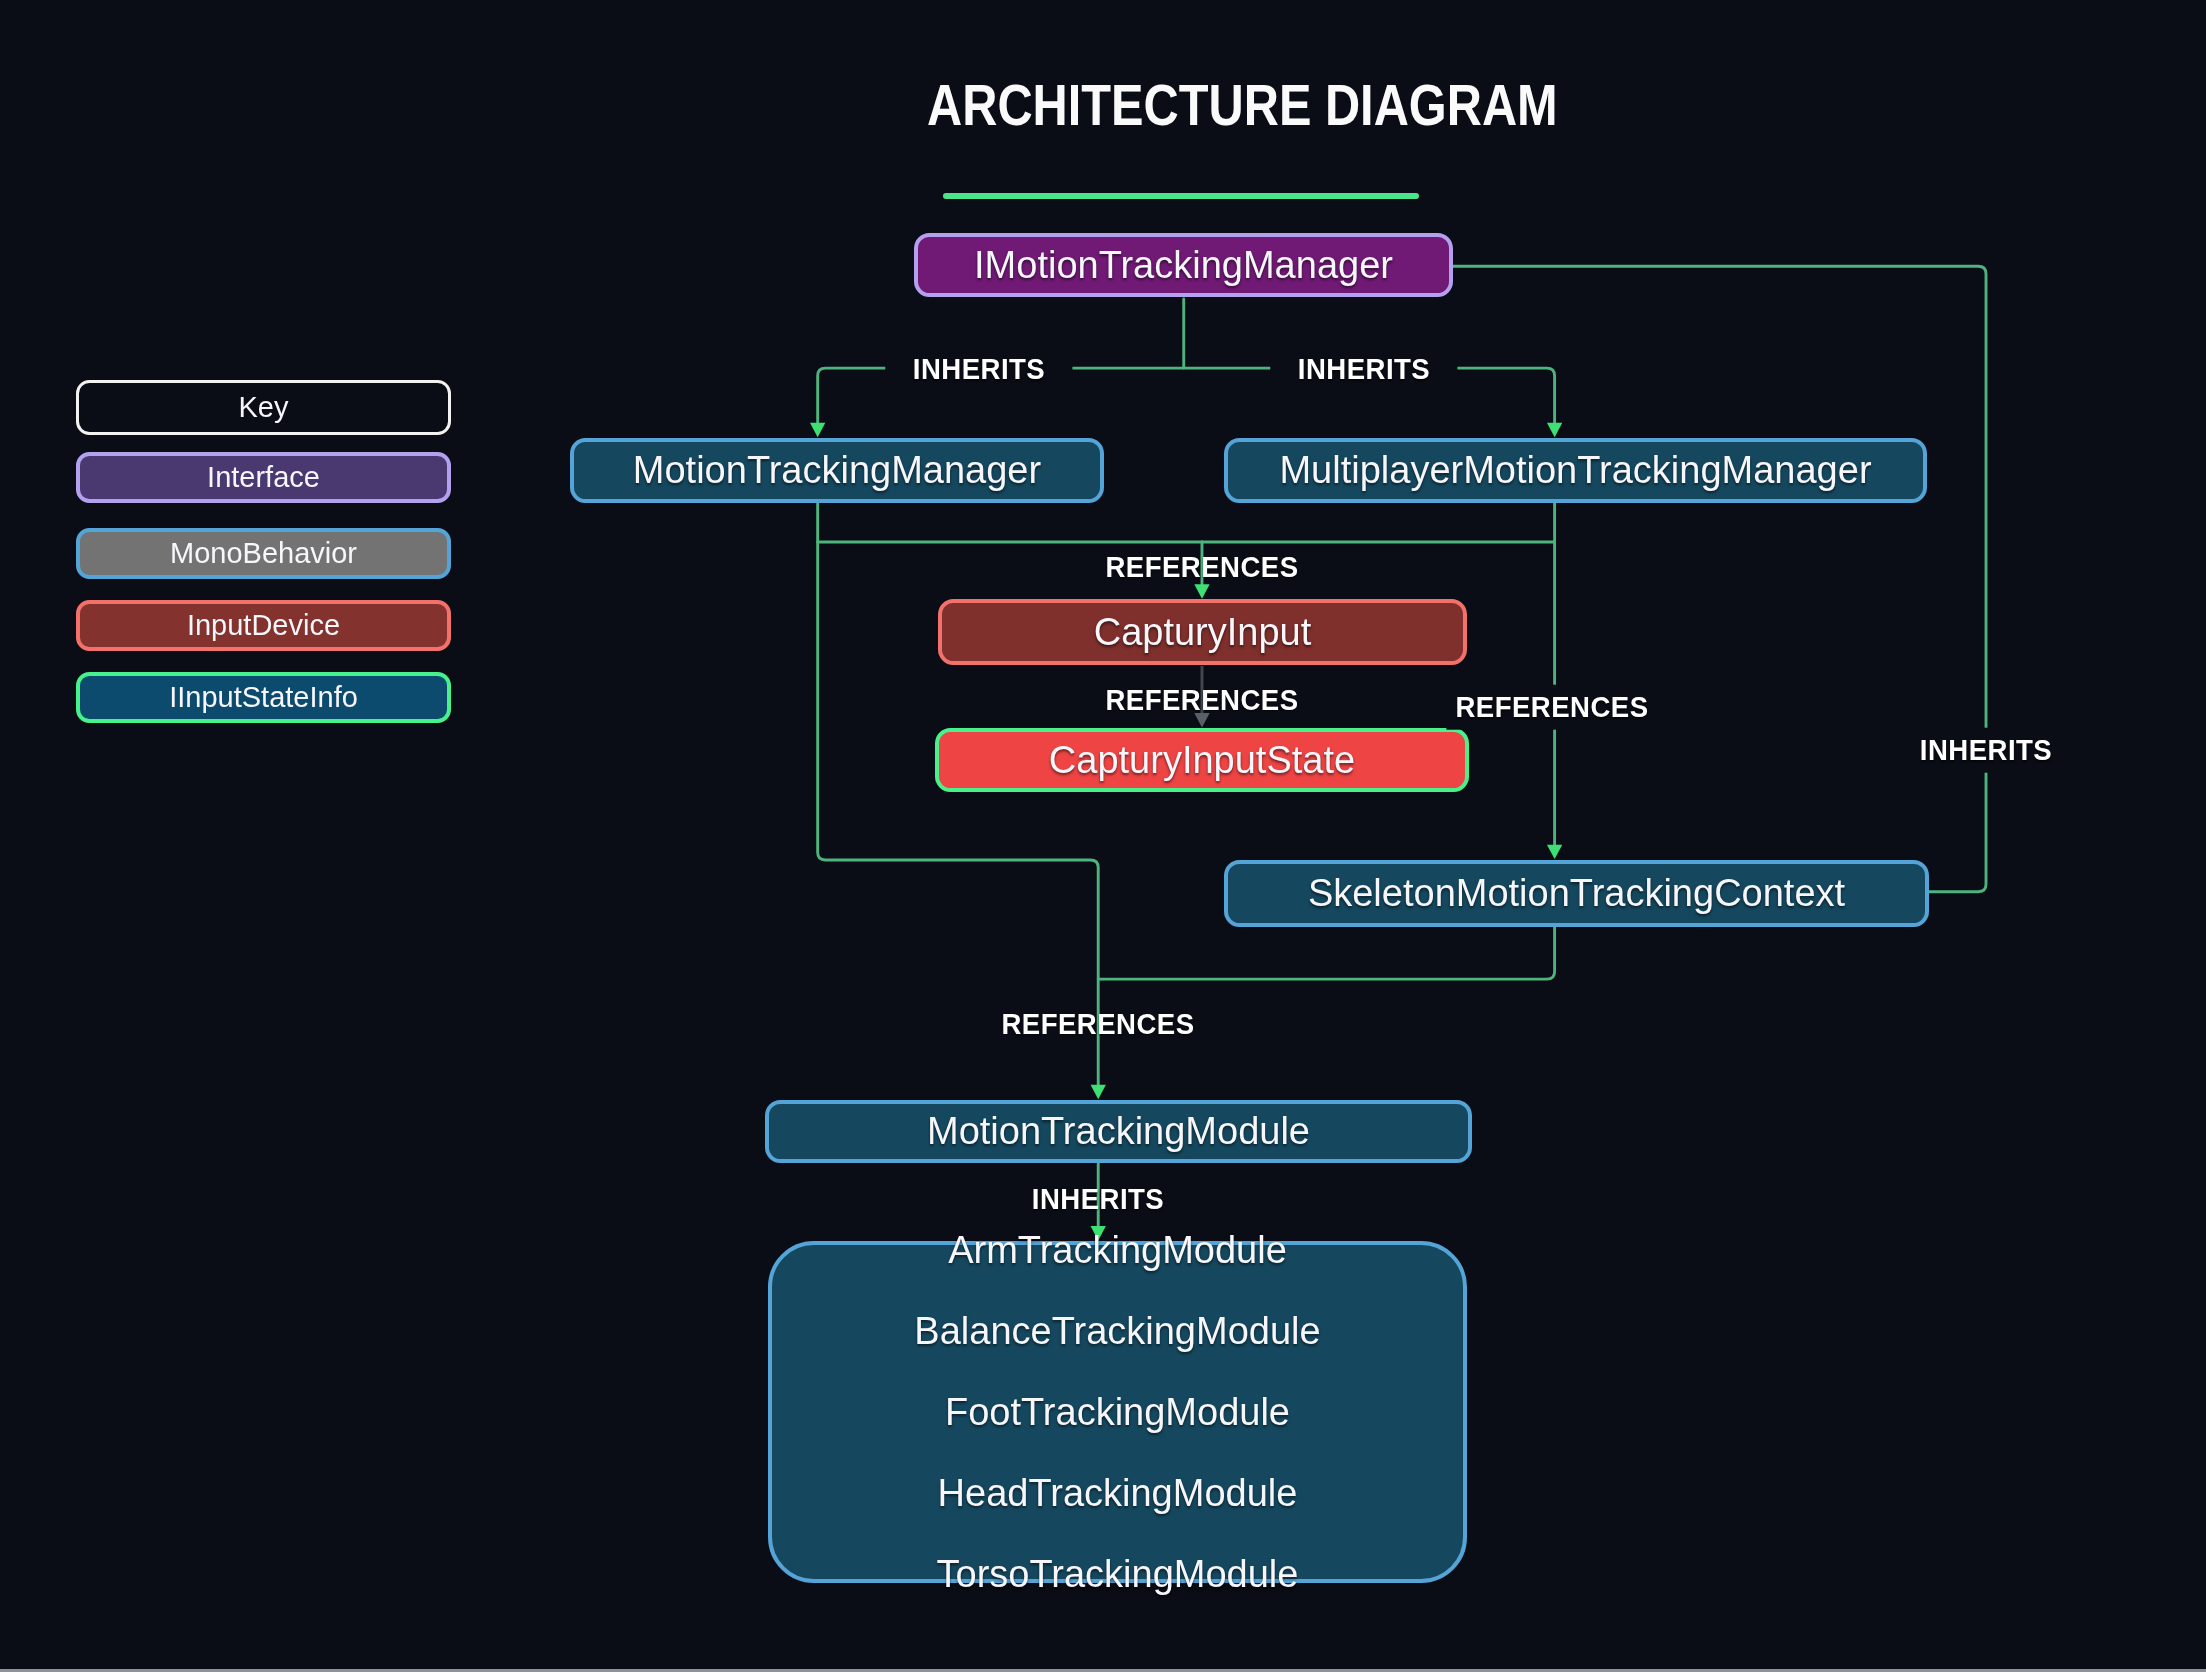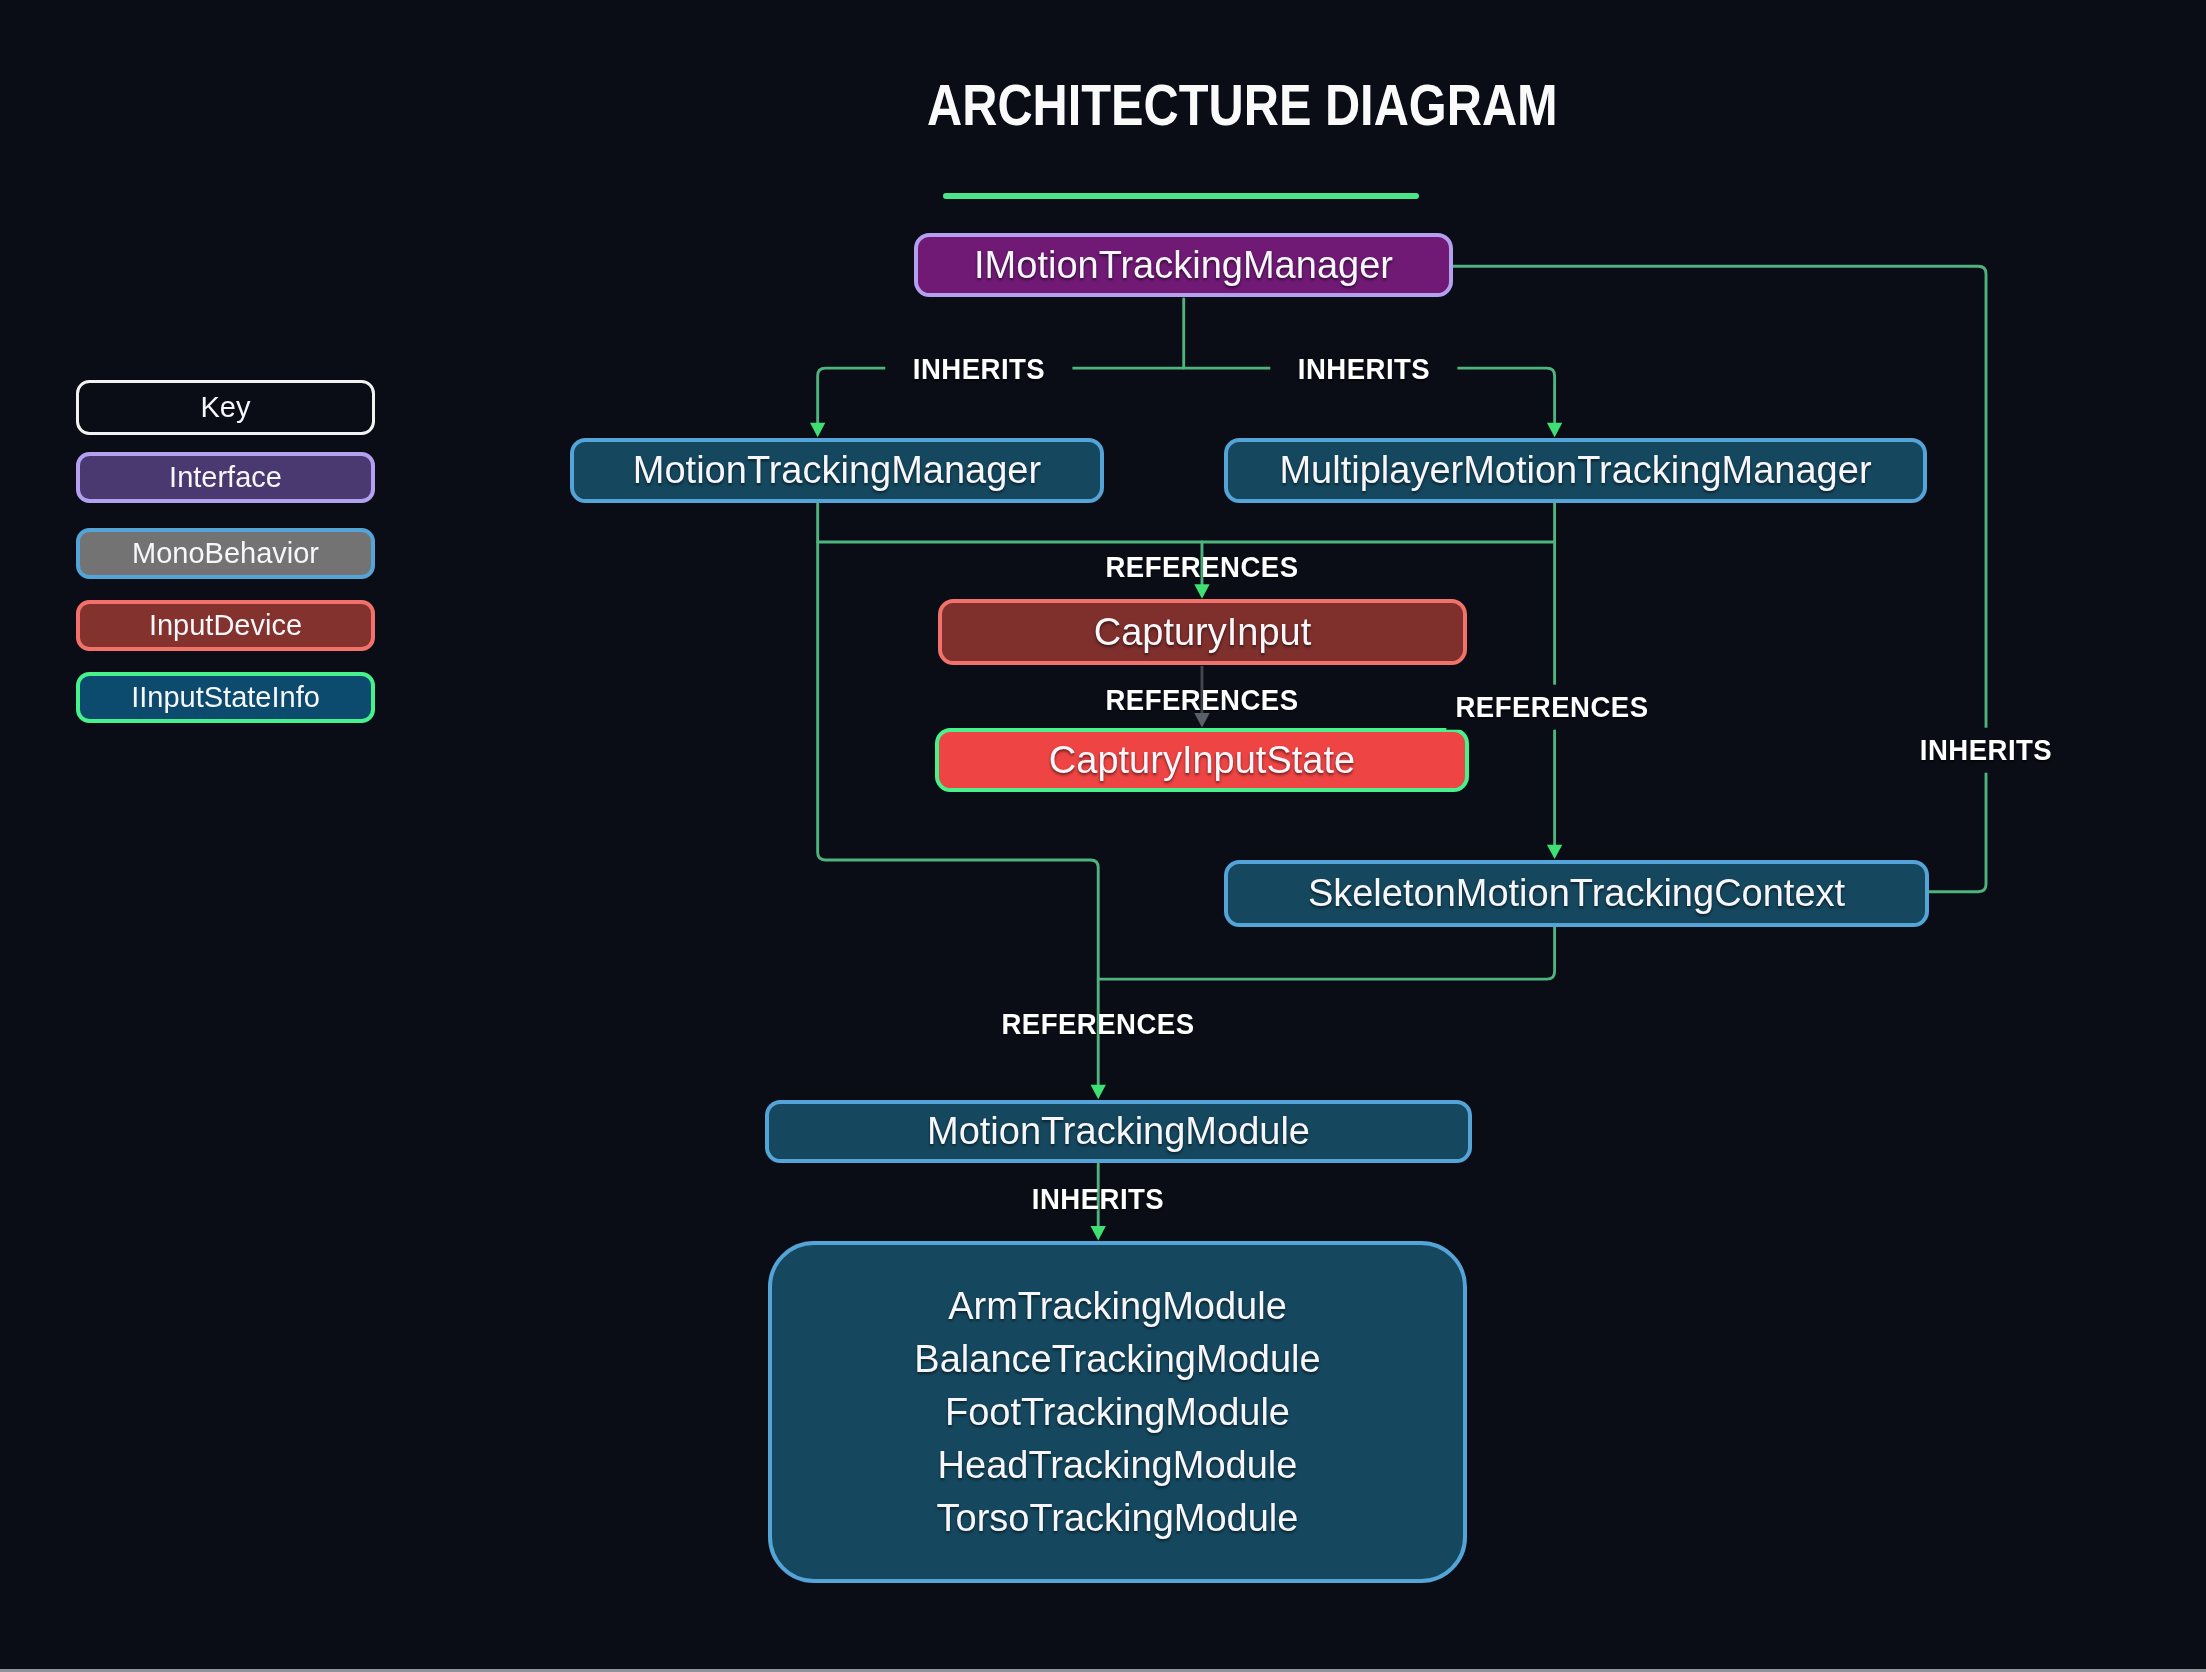--- a/index.html
+++ b/index.html
@@ -30,24 +30,24 @@
     position:absolute; box-sizing:border-box;
     display:flex; align-items:center; justify-content:center;
     border:4.8px solid; border-radius:15.4px;
     font-size:38px; color:#f7f7fb; white-space:nowrap;
     text-shadow:0 1.9px 2.9px rgba(0,0,0,.55);
   }
   .node.purple { background:#701a75; border-color:#b3a1f0; }
   .node.blue   { background:#15485f; border-color:#54a4d8;margin-left:20px; }
   .node.red    { background:#7f2f2c; border-color:#f3716b; }
   .node.green  { background:#ef4444; border-color:#47f28c; }
-  .node.big    { border-radius:46px; flex-direction:column; line-height:53px; }
+  .node.big    { border-radius:46px; flex-direction:column; line-height:53px;gap:28px; }
 
   .lg {
-    position:absolute; left:76px; width:299px; height:51px; box-sizing:border-box;
+    position:absolute; left:76px; width:375px; height:51px; box-sizing:border-box;
     display:flex; align-items:center; justify-content:center;
     border:4.8px solid; border-radius:13.4px; font-size:29px; color:#f7f7fb;
     white-space:nowrap;
   }
   .lg.key    { top:380px; height:55px; border:3.8px solid #f2f2f2; background:transparent; }
   .lg.purple { top:452px; background:#4a3870; border-color:#b3a1f0; }
   .lg.blue   { top:528px; background:#737373; border-color:#54a4d8; }
   .lg.red    { top:600px; background:#83322e; border-color:#f3716b; }
   .lg.green  { top:672px; background:#0c4a6e; border-color:#47f28c; }
 

